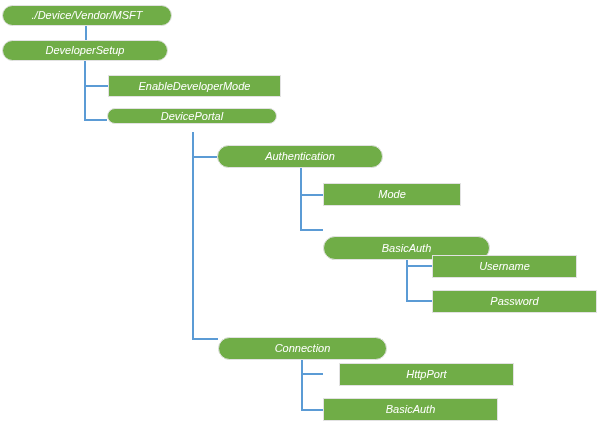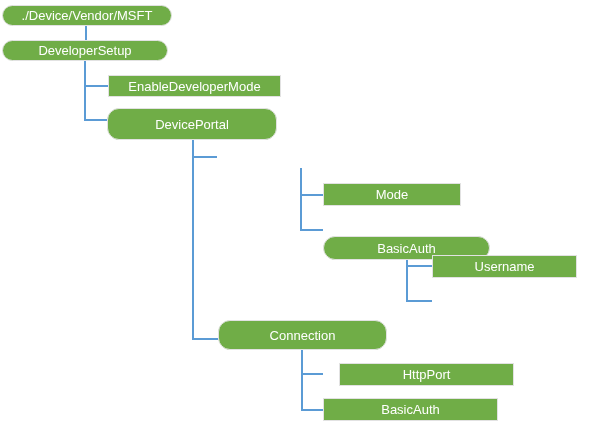--- a/index.html
+++ b/index.html
@@ -26,26 +26,27 @@
     fill: none;
     stroke: var(--connector, #5b9bd5);
     stroke-width: 2;
   }
   .node {
     position: absolute;
     box-sizing: border-box;
     background: var(--node-fill, #70ad47);
     border: 1px solid var(--node-border, #e2e2e2);
     color: var(--text, #ffffff);
-    font-size: 13px;
+    font-size: 11px;
     line-height: 1;
     display: flex;
     align-items: center;
     justify-content: center;
     white-space: nowrap;
+    font-style: italic;
   }
   .pill { border-radius: 12px; }
   .rect { border-radius: 0; }
 </style>
 </head>
 <body>
 
 <div class="canvas">
 
   <svg class="connectors" width="601" height="428" viewBox="0 0 601 428" xmlns="http://www.w3.org/2000/svg">
@@ -56,29 +57,31 @@
     <path d="M407,242 L407,301 L432,301 M407,266 L432,266"></path>
     <path d="M302,350 L302,410 L323,410 M302,374 L323,374"></path>
   </svg>
 
   <div class="node pill" style="left:2px;   top:5px;   width:170px; height:21px">./Device/Vendor/MSFT</div>
 
   <div class="node pill" style="left:2px;   top:40px;  width:166px; height:21px">DeveloperSetup</div>
 
   <div class="node rect" style="left:108px; top:75px;  width:173px; height:22px">EnableDeveloperMode</div>
 
-  <div class="node pill" style="left:107px; top:108px; width:170px; height:32px">DevicePortal</div>
+  <div class="node pill" style="left:107px; top:108px; width:170px; height:16px">DevicePortal</div>
 
+  <div class="node pill" style="left:217px; top:145px; width:166px; height:23px">Authentication</div>
 
   <div class="node rect" style="left:323px; top:183px; width:138px; height:23px">Mode</div>
 
   <div class="node pill" style="left:323px; top:236px; width:167px; height:24px">BasicAuth</div>
 
   <div class="node rect" style="left:432px; top:255px; width:145px; height:23px">Username</div>
 
+  <div class="node rect" style="left:432px; top:290px; width:165px; height:23px">Password</div>
 
-  <div class="node pill" style="left:218px; top:320px; width:169px; height:30px">Connection</div>
+  <div class="node pill" style="left:218px; top:337px; width:169px; height:23px">Connection</div>
 
   <div class="node rect" style="left:339px; top:363px; width:175px; height:23px">HttpPort</div>
 
   <div class="node rect" style="left:323px; top:398px; width:175px; height:23px">BasicAuth</div>
 
 </div>
 
 </body></html>

